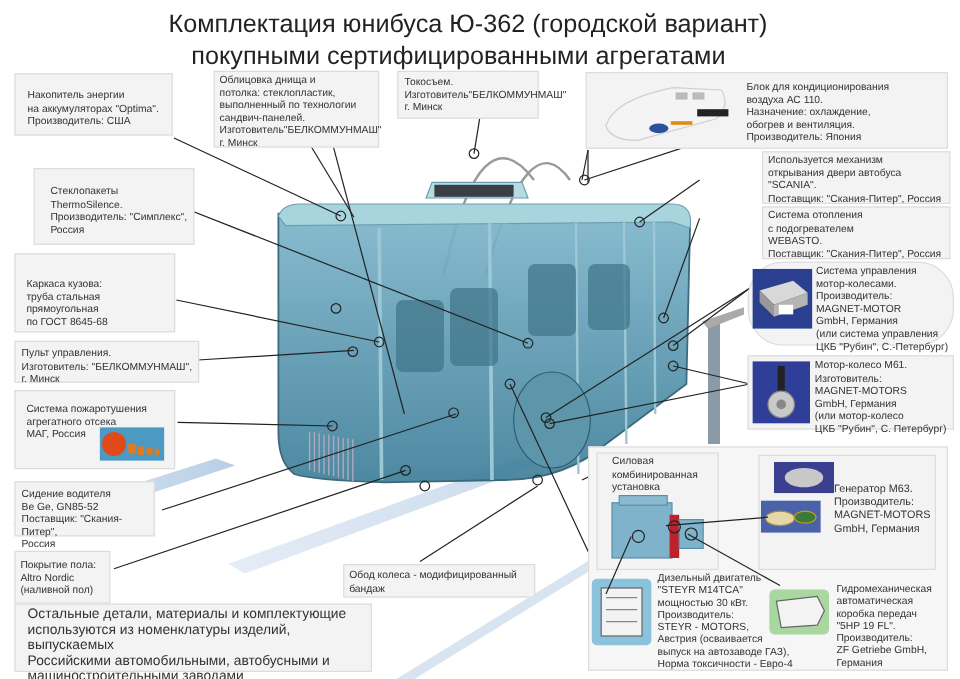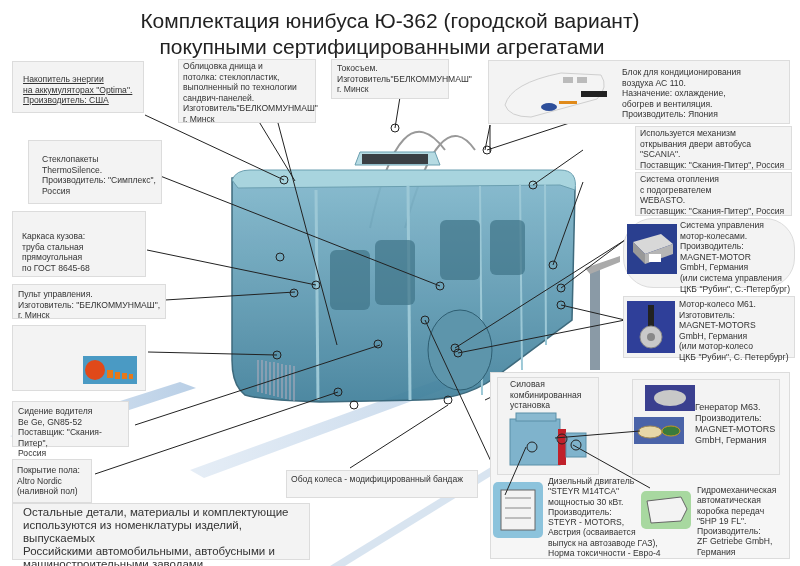--- a/index.html
+++ b/index.html
@@ -114,21 +114,21 @@
       <circle cx="458" cy="353" r="4"></circle>
     <circle cx="277" cy="355" r="4"></circle>
       <circle cx="378" cy="344" r="4"></circle>
     <circle cx="338" cy="392" r="4"></circle>
       <circle cx="354" cy="405" r="4"></circle>
     <circle cx="448" cy="400" r="4"></circle>
   </g>
 </svg>
 
 <div class="box" style="left:12px;top:61px;width:132px;height:52px;">
-  <div class="txt" style="left:10px;top:12px;text-decoration:underline;">
+  <div class="txt" style="left:10px;top:12px;">
     <div>Накопитель энергии</div>
     <div>на аккумуляторах "Optima".</div>
     <div>Производитель: США</div>
   </div>
 </div>
 
 <div class="box" style="left:178px;top:59px;width:138px;height:64px;">
   <div class="txt" style="left:4px;top:1px;">
     <div>Облицовка днища и</div>
     <div>потолка: стеклопластик,</div>
@@ -238,20 +238,25 @@
 
 <div class="box" style="left:12px;top:284px;width:154px;height:35px;">
   <div class="txt" style="left:5px;top:4px;">
     <div>Пульт управления.</div>
     <div>Изготовитель: "БЕЛКОММУНМАШ",</div>
     <div>г. Минск</div>
   </div>
 </div>
 
 <div class="box" style="left:12px;top:325px;width:134px;height:66px;">
+  <div class="txt" style="left:9px;top:9px;">
+    <div>Система пожаротушения</div>
+    <div>агрегатного отсека</div>
+    <div>МАГ, Россия</div>
+  </div>
   <svg width="54" height="28" style="position:absolute;left:70px;top:30px;">
     <rect width="54" height="28" fill="#4a9ac4"></rect>
     <circle cx="12" cy="14" r="10" fill="#e0491a"></circle>
     <rect x="24" y="14" width="6" height="8" fill="#e6781a"></rect>
     <rect x="32" y="16" width="5" height="7" fill="#e6781a"></rect>
     <rect x="39" y="17" width="5" height="6" fill="#e6781a"></rect>
     <rect x="46" y="18" width="4" height="5" fill="#e6781a"></rect>
   </svg>
 </div>
 
@@ -265,21 +270,21 @@
 </div>
 
 <div class="box" style="left:12px;top:459px;width:80px;height:44px;">
   <div class="txt" style="left:4px;top:5px;">
     <div>Покрытие пола:</div>
     <div>Altro Nordic</div>
     <div>(наливной пол)</div>
   </div>
 </div>
 
-<div class="box" style="left:286px;top:470px;width:192px;height:28px;">
+<div class="box" style="left:286px;top:470px;width:160px;height:28px;">
   <div class="txt" style="left:4px;top:3px;">
     <div>Обод колеса - модифицированный  бандаж</div>
   </div>
 </div>
 
 <div class="box footer" style="left:12px;top:503px;width:298px;height:57px;">
   <div class="txt" style="left:10px;top:2px;">
     <div>Остальные детали, материалы и комплектующие</div>
     <div>используются из номенклатуры изделий, выпускаемых</div>
     <div>Российскими автомобильными, автобусными и</div>

